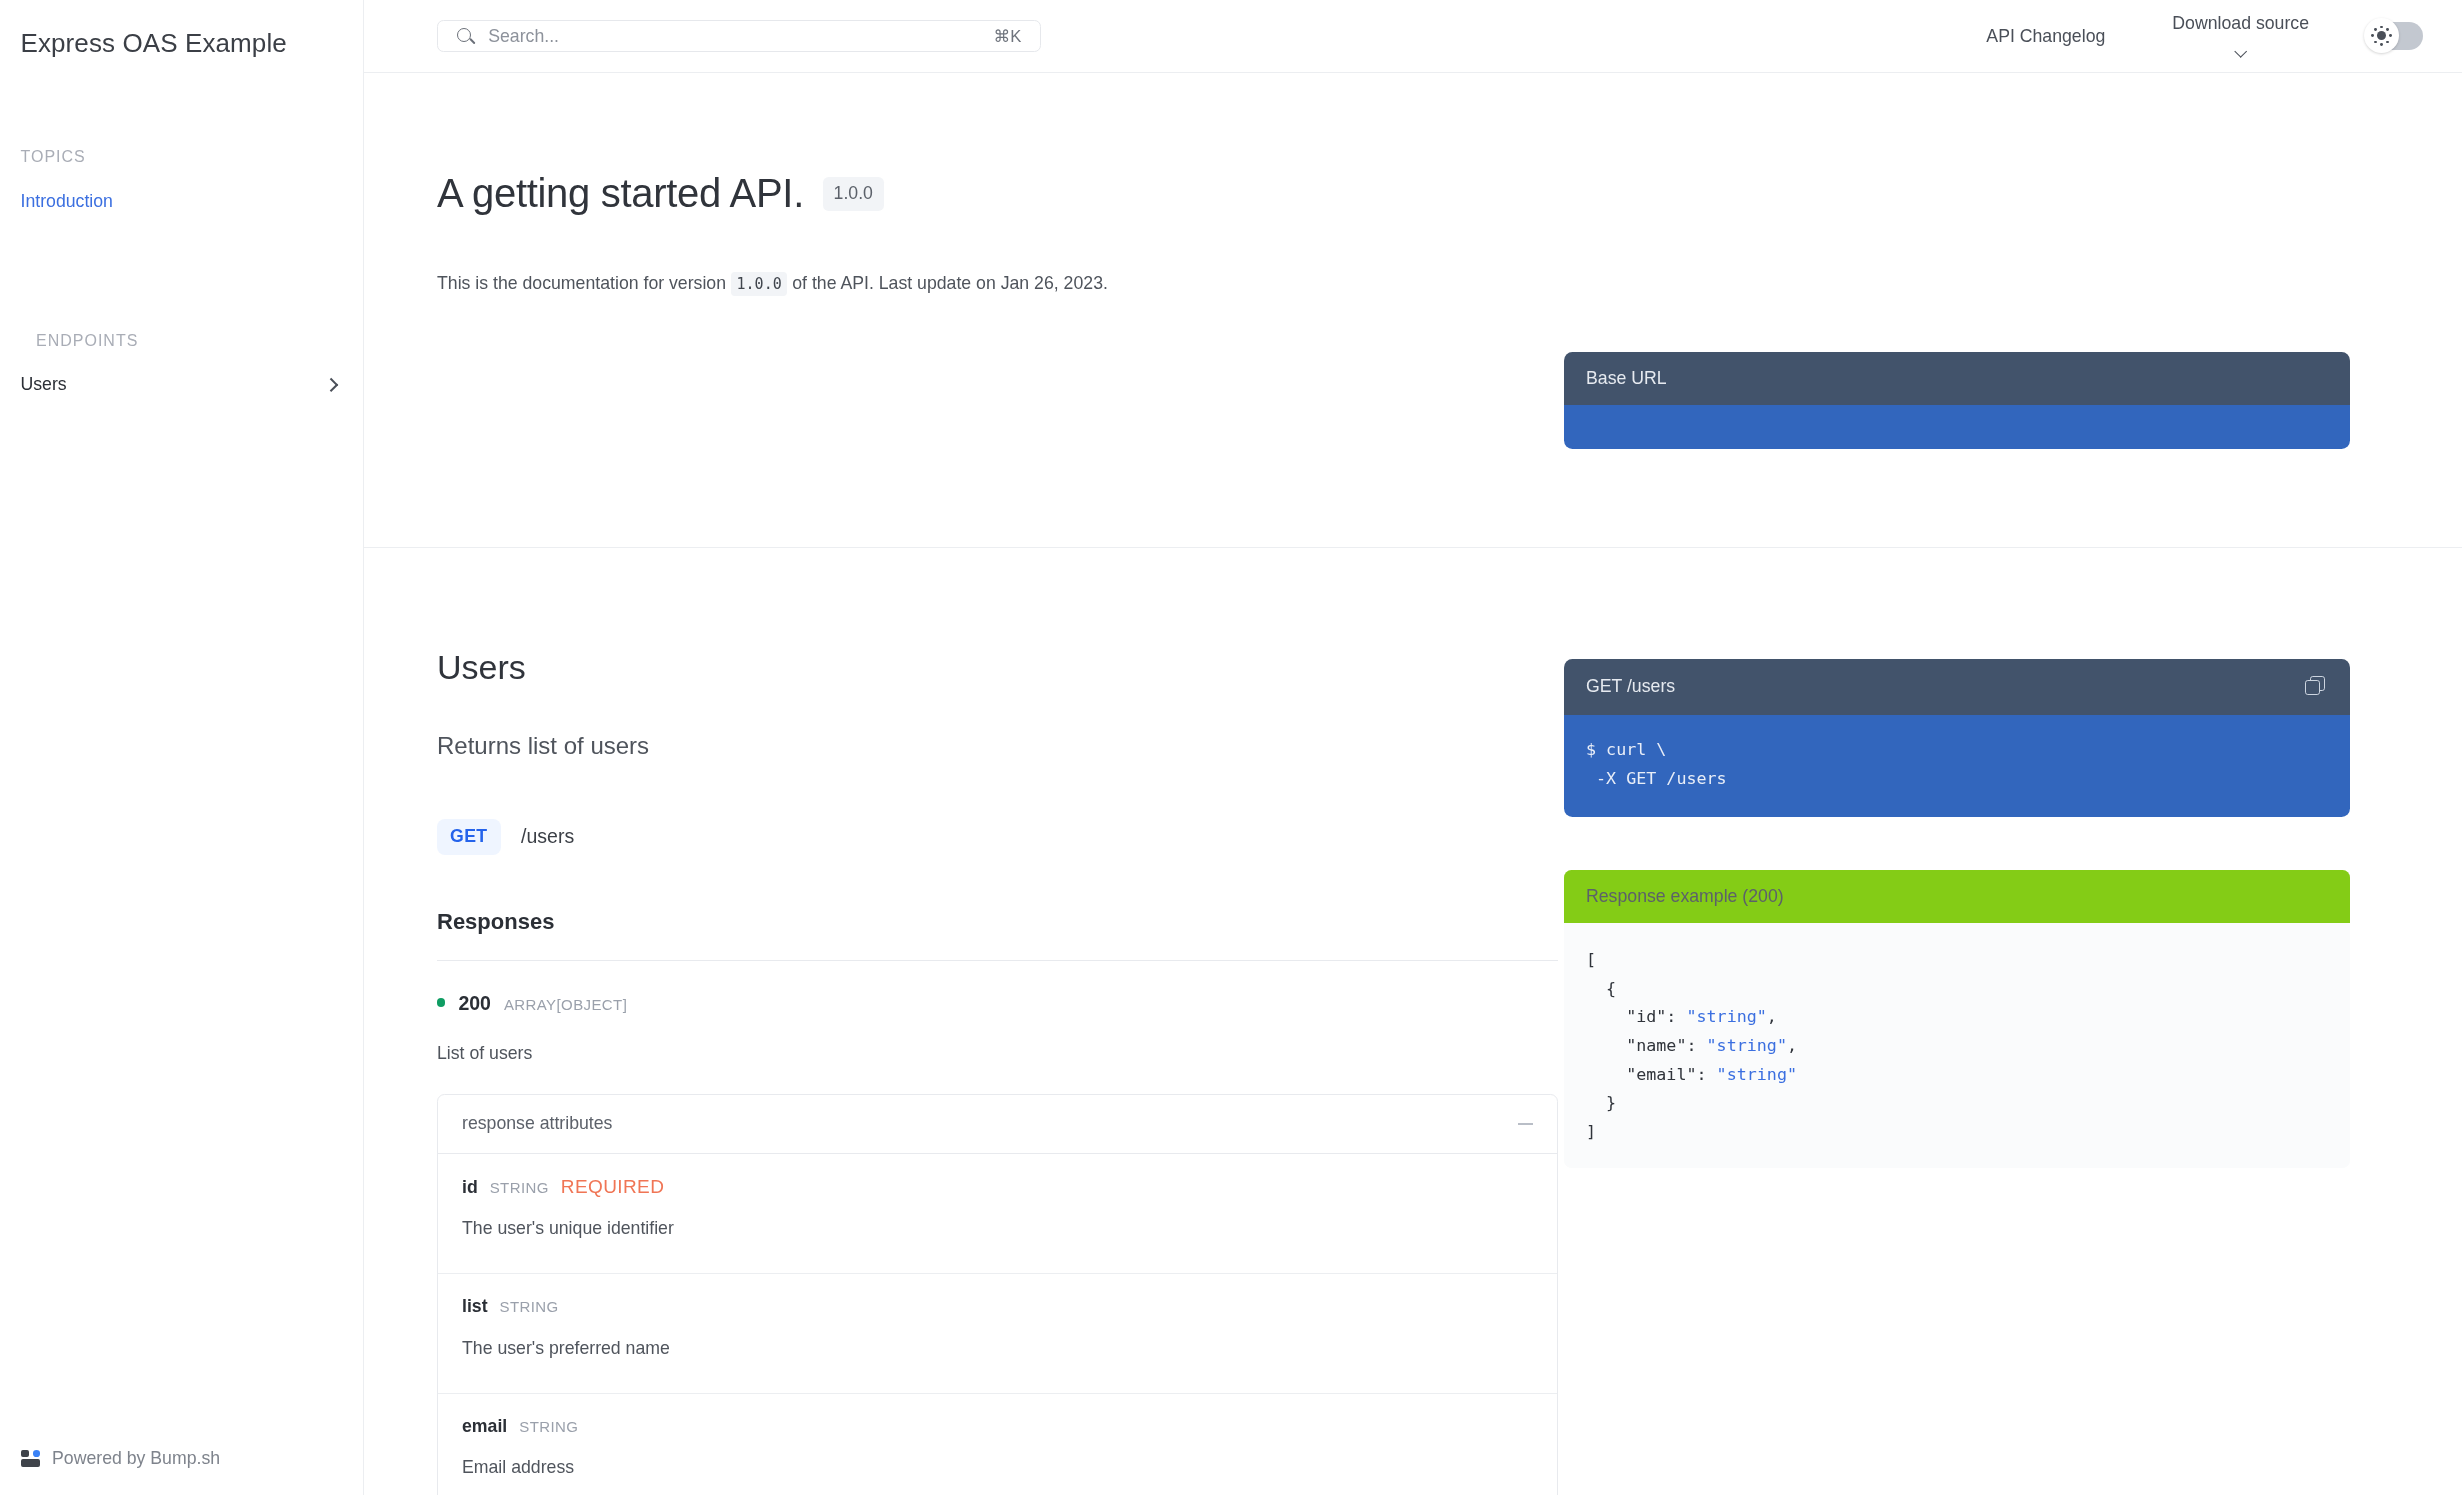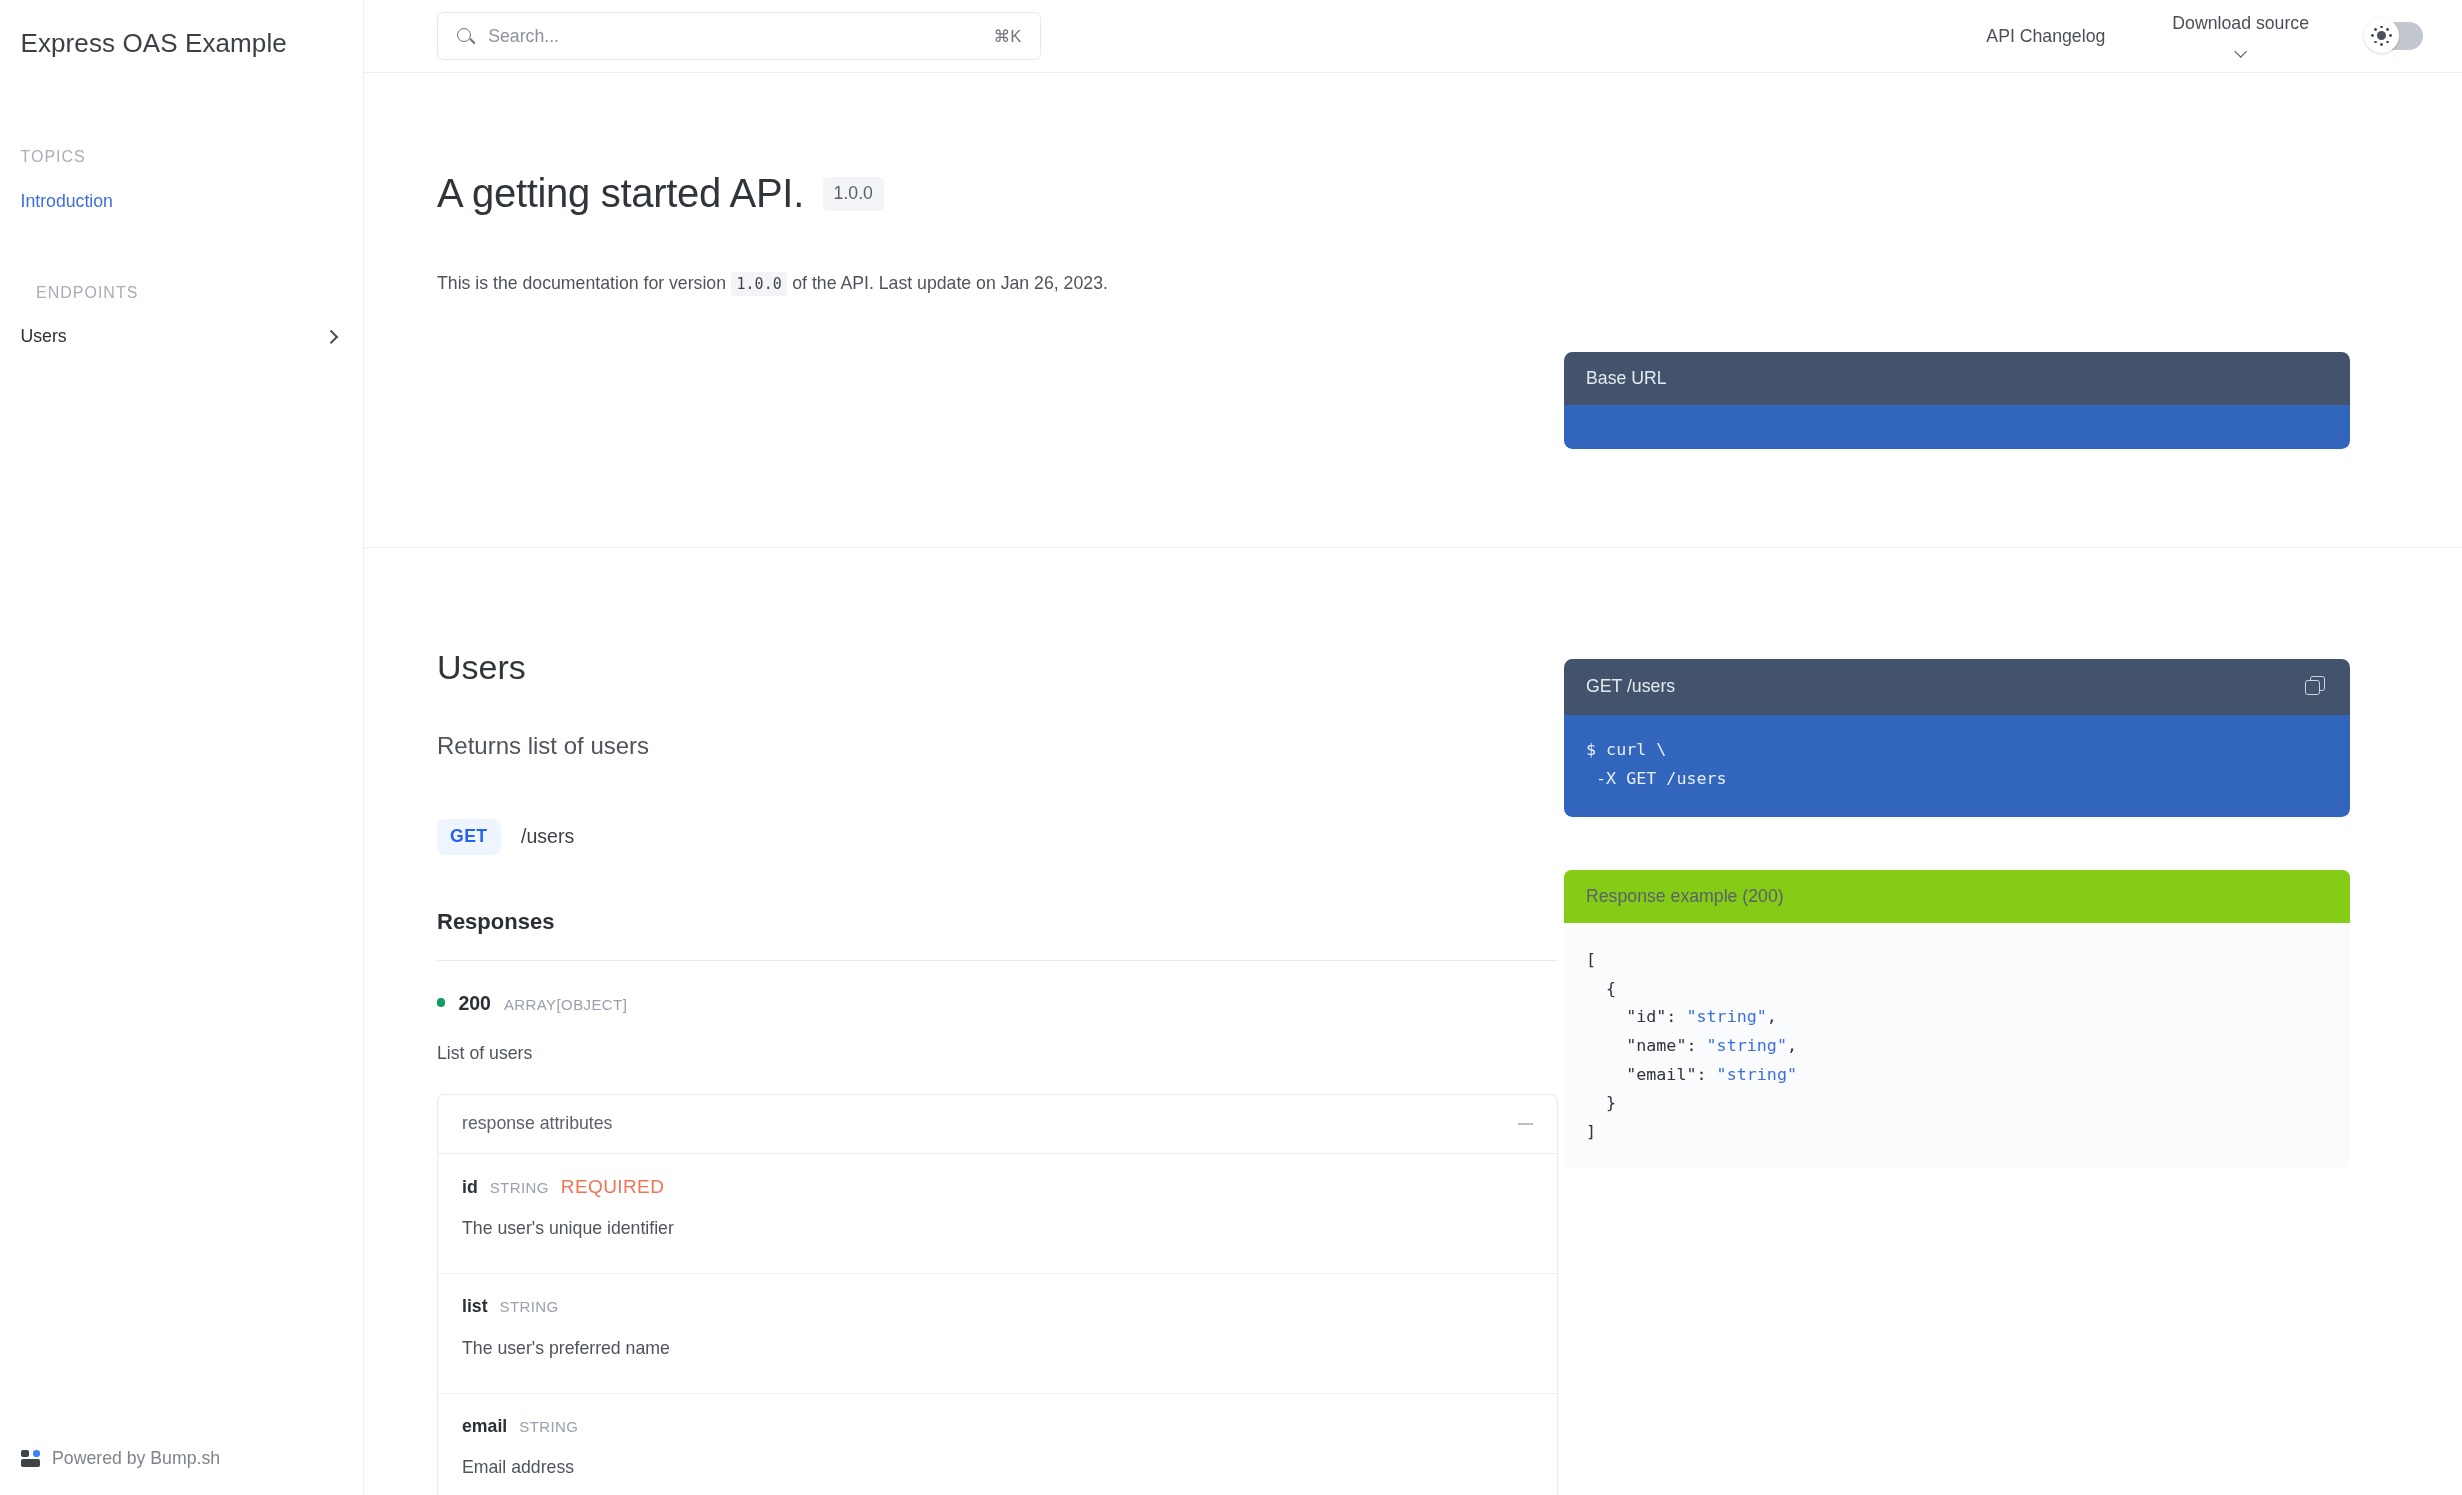--- a/index.html
+++ b/index.html
@@ -19,21 +19,21 @@
     position: relative; background: #fff;
   }
   .brand {
     font-size: 26px; color: #3b3f46; letter-spacing: 0.1px;
     padding: 28px 0 0 20.5px;
   }
   .nav-group-title {
     font-size: 16px; color: #a9adb6; letter-spacing: 1px;
     padding: 0 0 0 20.5px; margin-top: 89px;
   }
-  .nav-group-title.endpoints { margin-top: 64px; padding-left: 36px; }
+  .nav-group-title.endpoints { margin-top: 112px; padding-left: 36px; }
   .nav-item {
     display: flex; align-items: center; justify-content: space-between;
     padding: 0 26px 0 20.5px; height: 37px; margin-top: 16.7px;
     font-size: 17.7px;
   }
   .nav-item.active > span:first-child { color: #3b6fe0; }
   .nav-item.plain > span:first-child { color: #2b2f36; }
   .chev-right { width: 13px; height: 13px; display: inline-block; position: relative; }
   .chev-right::before {
     content: ""; position: absolute; left: 1.9px; top: 1.9px;
@@ -54,21 +54,21 @@
 
   
   .main { flex: 1 1 auto; height: 1495px; position: relative; background: #fff; }
 
   .topbar {
     height: 73px; border-bottom: 0.9px solid #eceef1;
     display: flex; align-items: center; padding: 0 39px 0 73px;
     gap: 0;
   }
   .search-box {
-    width: 604px; height: 48px; border: 0.9px solid #e6e8ec; border-radius: 6.5px;
+    width: 604px; height: 32px; border: 0.9px solid #e6e8ec; border-radius: 6.5px;
     display: flex; align-items: center; padding: 0 18.6px; gap: 13px;
     background: #fff;
   }
   .search-icon { width: 18.6px; height: 18.6px; position: relative; flex: 0 0 18.6px; }
   .search-icon::before {
     content: ""; position: absolute; left: 0.9px; top: 0.9px;
     width: 12px; height: 12px; border: 1.9px solid #6b7079; border-radius: 50%;
   }
   .search-icon::after {
     content: ""; position: absolute; left: 12px; top: 13px;

